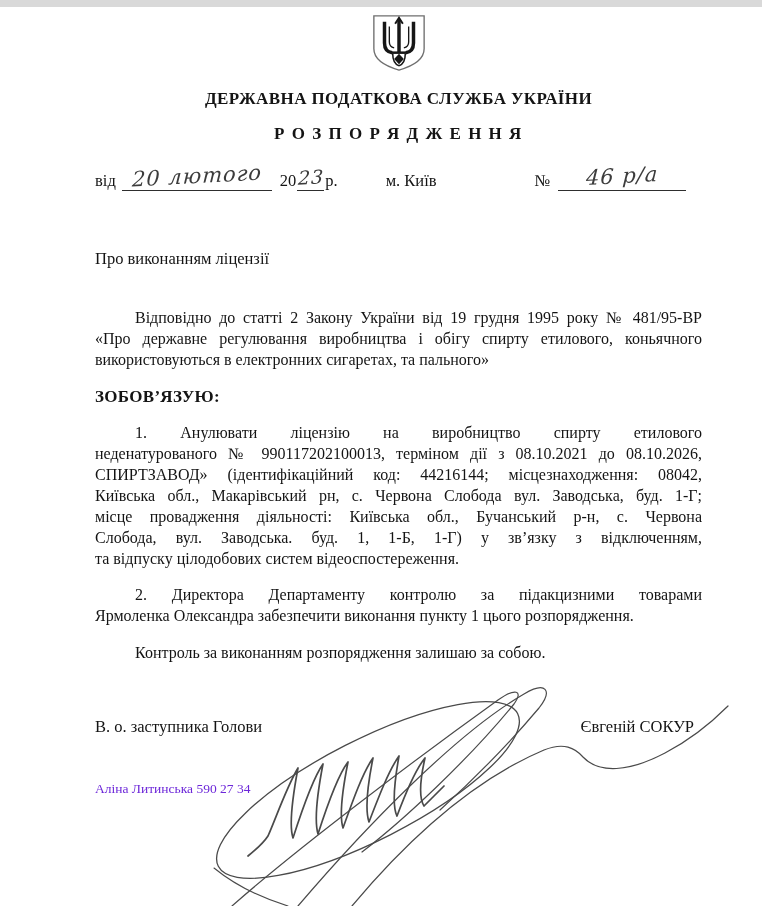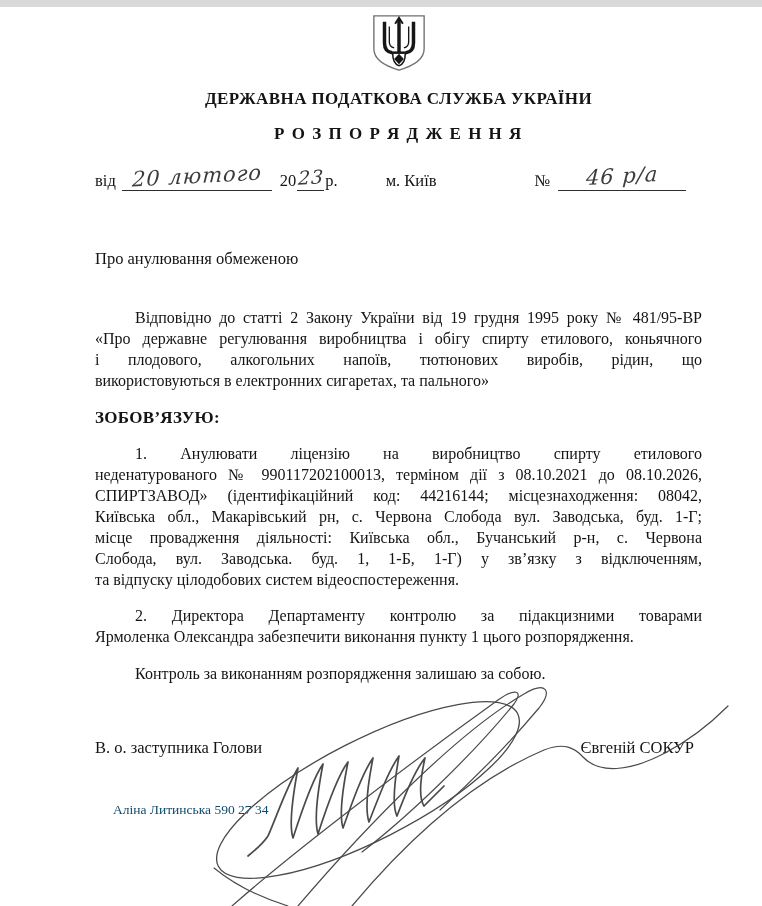--- a/index.html
+++ b/index.html
@@ -65,21 +65,21 @@
   .oblig{margin-top:17px;font-weight:bold;font-size:17px;letter-spacing:.3px;}
 
   .control-line{margin-top:18px;font-size:16px;padding-left:40px;}
 
   .sig-row{
     margin-top:55px;font-size:16.5px;
     display:flex;justify-content:space-between;align-items:center;
   }
   .sig-name{margin-right:8px;}
 
-  .executor{margin-top:44px;font-size:13.5px;color:#0c4a6e;margin-left:18px;}
+  .executor{margin-top:44px;font-size:13.5px;color:#6d28d9;}
 
   .sig-overlay{
     position:absolute;left:0;top:0;width:762px;height:906px;
     z-index:2;pointer-events:none;
   }
   .sig-overlay path, .sig-overlay ellipse, .sig-overlay polyline{
     fill:none;stroke:#4a4a4a;stroke-linecap:round;stroke-linejoin:round;
   }
 </style>
 </head>
@@ -111,26 +111,25 @@
     <span>від</span>
       <span class="uline u-date"><span class="handwrite hw-lg">20 лютого</span></span>
       <span>20</span>
       <span class="uline u-year"><span class="handwrite hw-sm">23</span></span>
       <span>р.</span>
     <span class="city">м. Київ</span>
     <span class="num-label">№</span>
       <span class="uline u-num"><span class="handwrite hw-lg">46 р/а</span></span>
   </div>
 
-  <div class="subject">Про анулювання обмеженою</div>
+  <div class="subject">Про виконанням ліцензії</div>
 
   <div class="para">
     <div class="line ind">Відповідно до статті 2 Закону України від 19 грудня 1995 року № 481/95-ВР</div>
     <div class="line">«Про державне регулювання виробництва і обігу спирту етилового, коньячного</div>
-    <div class="line">і плодового, алкогольних напоїв, тютюнових виробів, рідин, що</div>
     <div class="line last">використовуються в електронних сигаретах, та пального»</div>
   </div>
 
   <div class="oblig">ЗОБОВ’ЯЗУЮ:</div>
 
   <div class="para tight">
     <div class="line ind">1. Анулювати ліцензію на виробництво спирту етилового</div>
     <div class="line">неденатурованого № 990117202100013, терміном дії з 08.10.2021 до 08.10.2026,</div>
     <div class="line">СПИРТЗАВОД» (ідентифікаційний код: 44216144; місцезнаходження: 08042,</div>
     <div class="line">Київська обл., Макарівський рн, с. Червона Слобода вул. Заводська, буд. 1-Г;</div>

